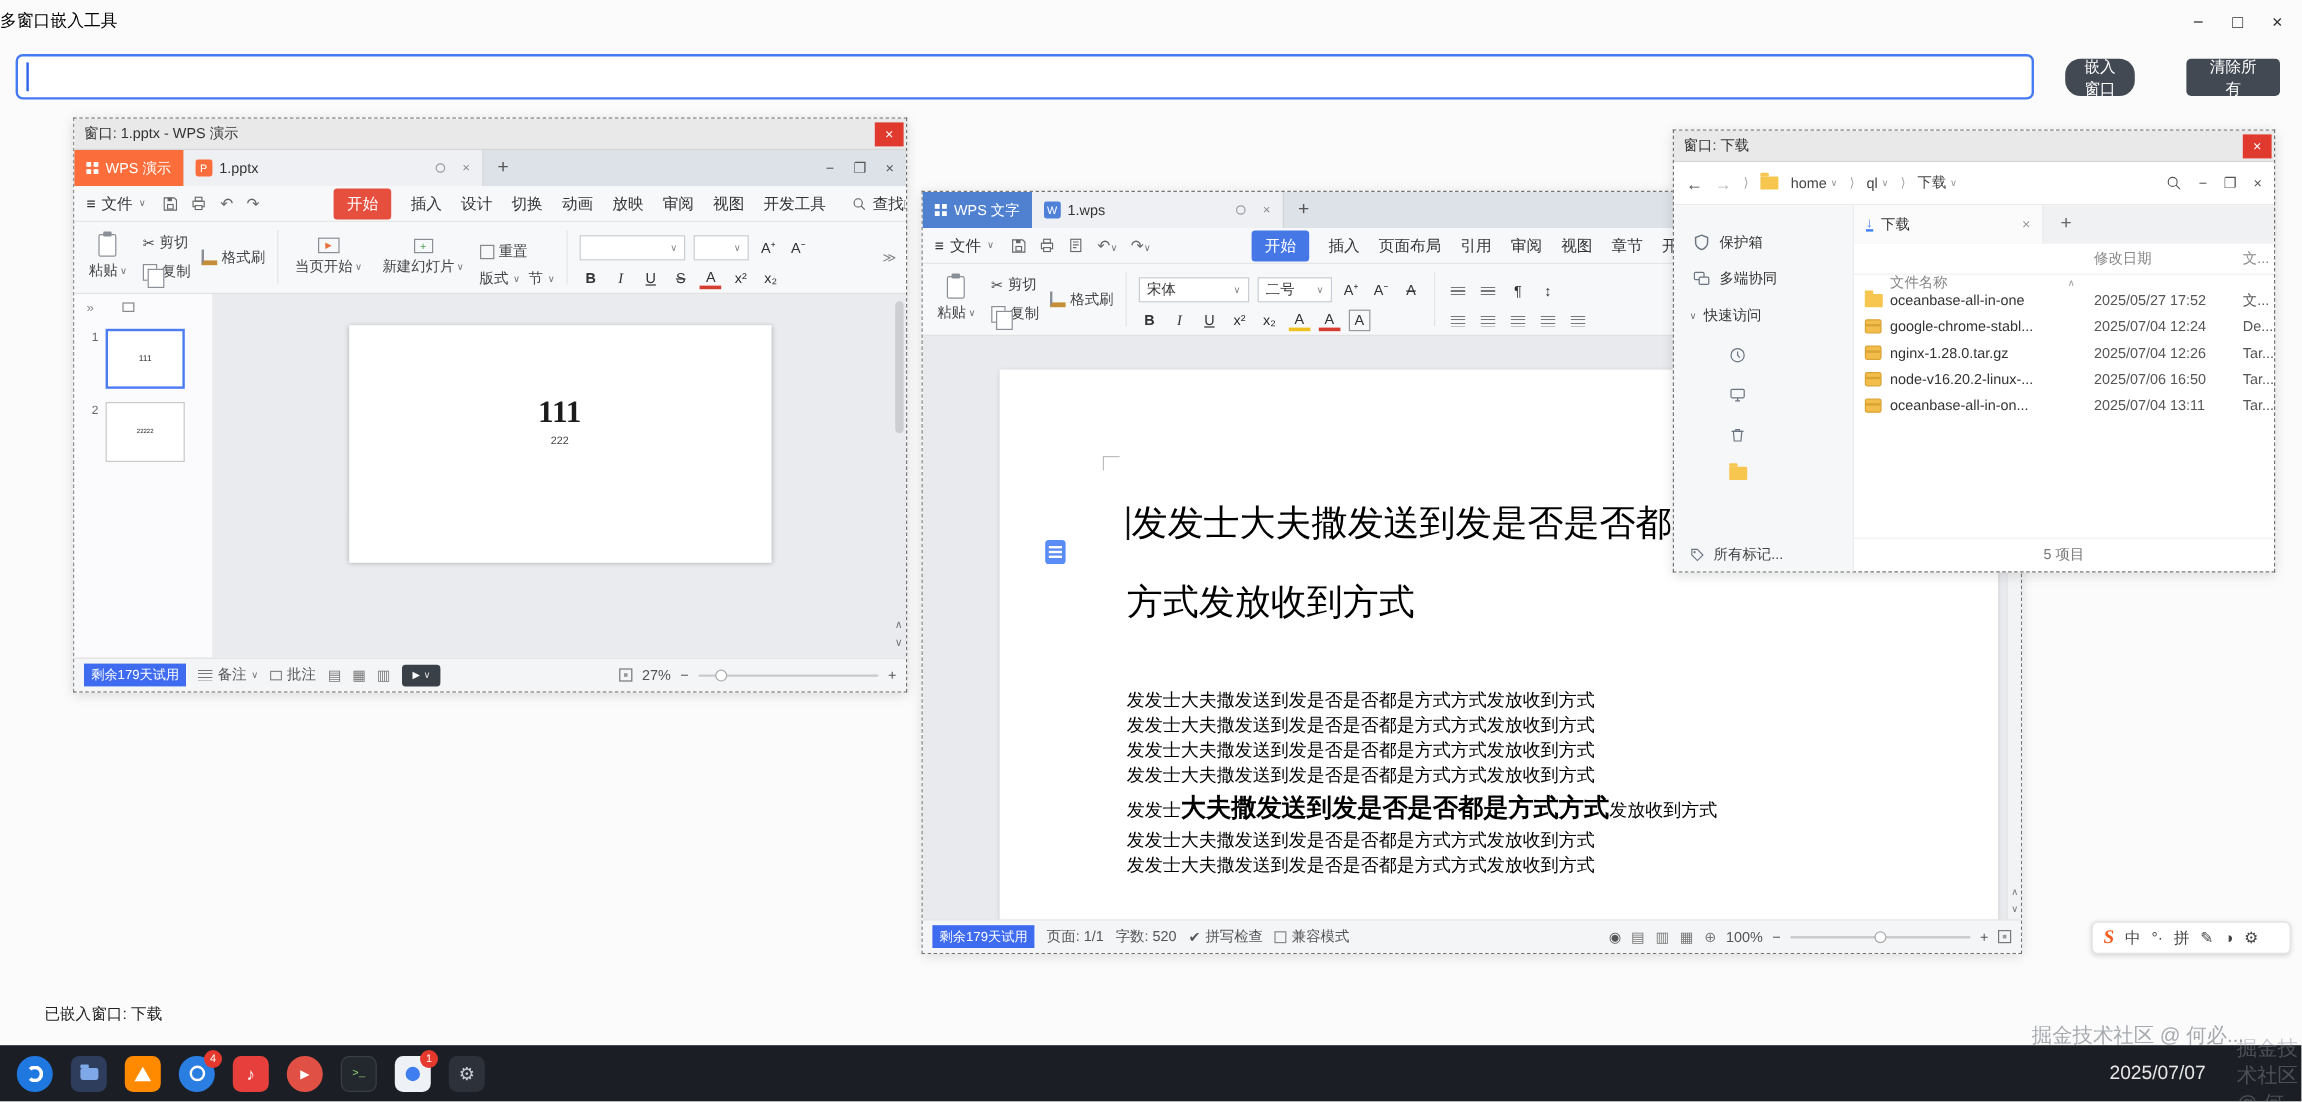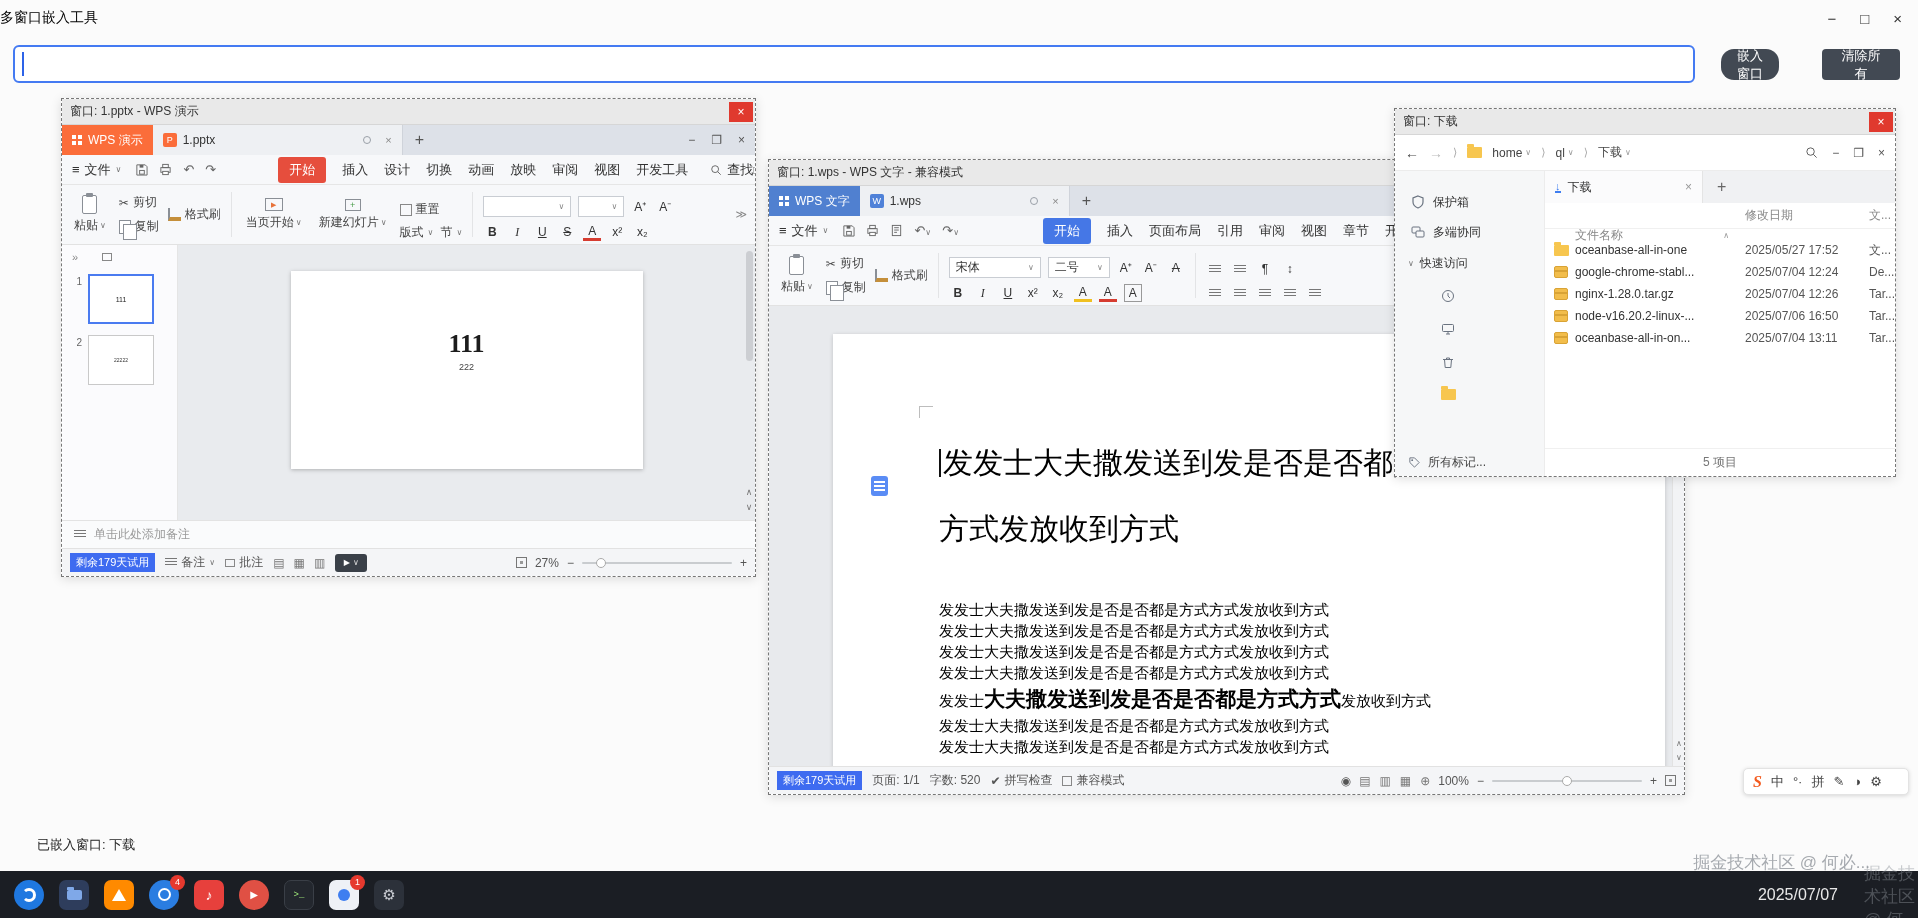--- a/index.html
+++ b/index.html
@@ -402,24 +402,20 @@
           <div class="slide-title">111</div>
           <div class="slide-sub">222</div>
         </div>
         <div class="canvas-scroll"></div>
         <div class="canvas-arrows">
           <span>∧</span>
           <span>∨</span>
         </div>
       </div>
     </div>
-    <div class="notesbar">
-      <span class="lines"></span>
-      <span>单击此处添加备注</span>
-    </div>
     <div class="statusbar">
       <span class="trial">剩余179天试用</span>
       <span class="sb-item">
           <span class="lines"></span>
           <span>备注</span>
           <span class="chev">∨</span>
         </span>
       <span class="sb-item">
           <span class="ic-box" style="width:10px;height:8px;"></span>
           <span>批注</span>
@@ -436,24 +432,20 @@
         <span>−</span>
         <span class="ztrack">
             <span class="zdot p27"></span>
           </span>
         <span>+</span>
       </span>
     </div>
   </div>
 
   <div id="wrtWin" class="ewin">
-    <div class="ewin-title">
-      <span>窗口: 1.wps - WPS 文字 - 兼容模式</span>
-      <span class="ewin-close">×</span>
-    </div>
     <div class="wps-tabrow">
       <div class="brand blue">
         <span class="brand-grid">
             <i></i>
             <i></i>
             <i></i>
             <i></i>
           </span>
         <span>WPS 文字</span>
       </div>

